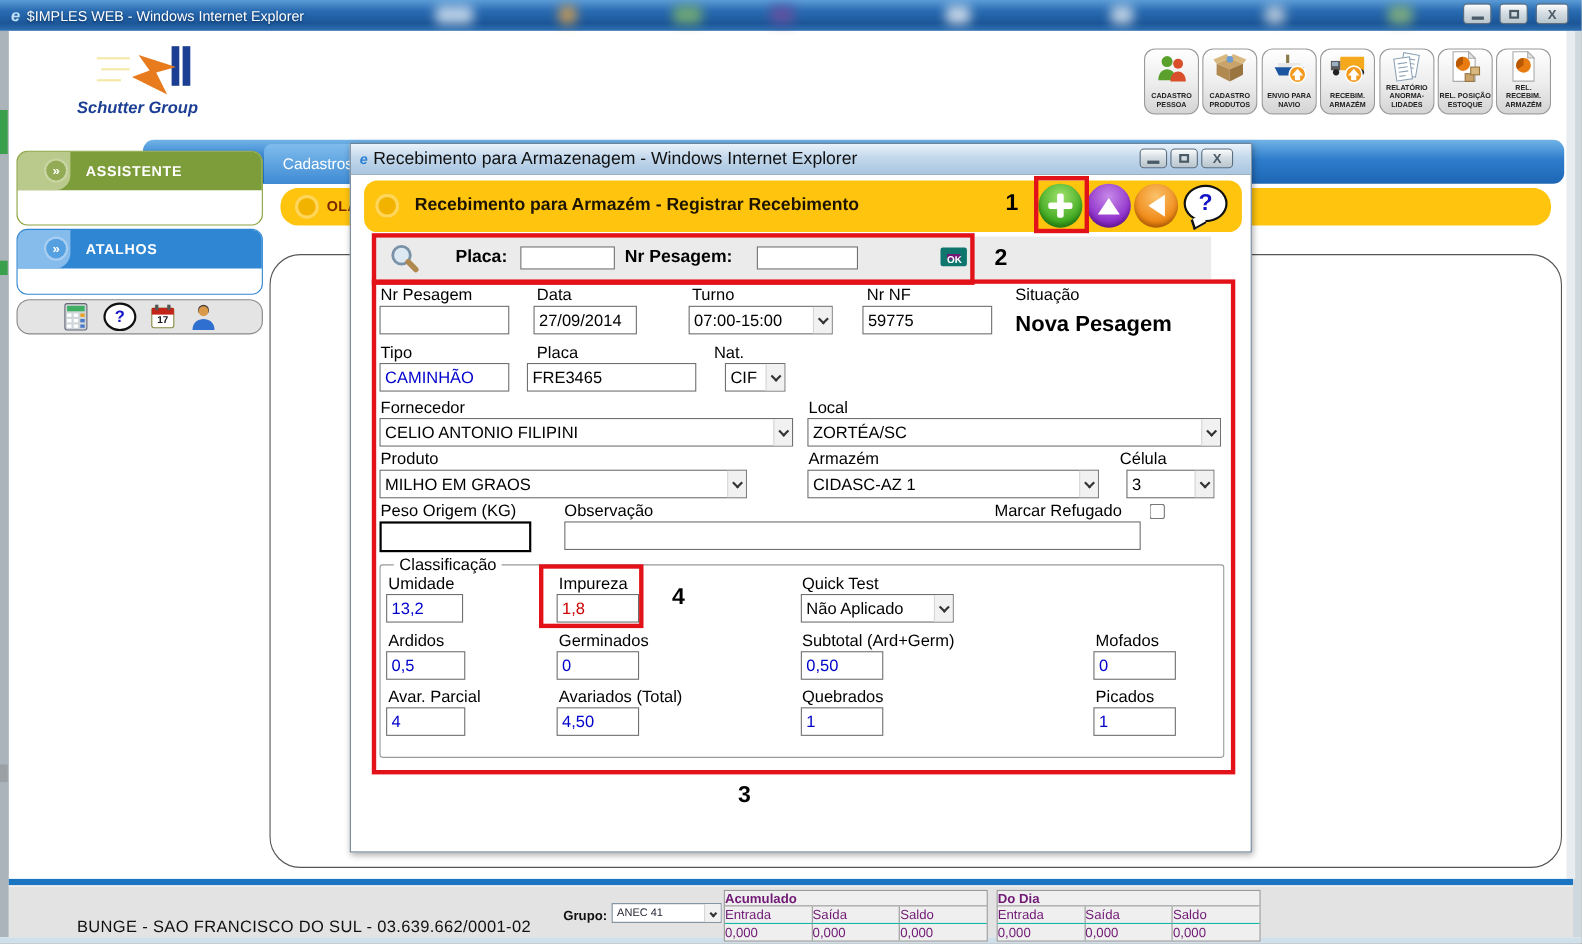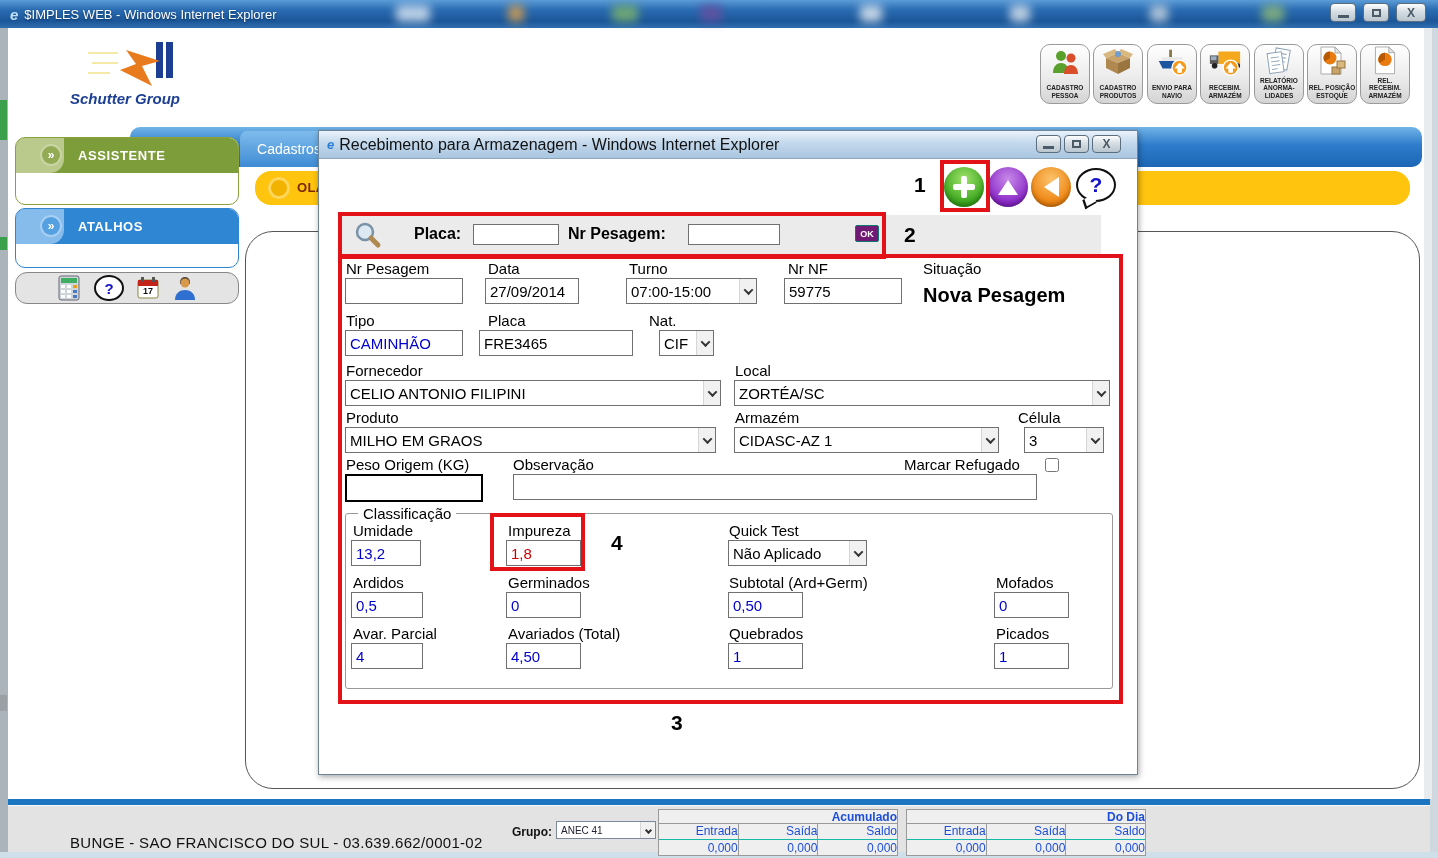--- a/index.html
+++ b/index.html
@@ -69,21 +69,21 @@
   .tray{position:absolute;left:15px;top:272px;width:224px;height:32px;background:#e4e4e4;border:1px solid #888;
     border-radius:12px;display:flex;align-items:center;justify-content:center;gap:12px;z-index:6}
 
   
   .blueline{position:absolute;left:8px;top:799px;width:1422px;height:6px;background:#1b75c0;z-index:5}
   .statusbar{position:absolute;left:8px;top:805px;width:1422px;height:47px;background:#e3e3e3;border-top:1px solid #f8f8f8;z-index:5}
   .company{position:absolute;left:62px;top:28px;font-size:15px;color:#111;letter-spacing:.3px}
   .grupo-l{position:absolute;left:504px;top:19px;font-size:12px;font-weight:bold;color:#111}
   .grupo-sel{position:absolute;left:548px;top:15px;width:100px;height:18px;border:1px solid #7a8a9a;background:#fff;display:flex}
   .grupo-sel .t{flex:1;font-size:10px;padding:3px 0 0 4px;color:#223}
-  .sbtable{position:absolute;top:3px;width:240px;border:1px solid #9a9a9a;background:#efefef;font-size:12px;text-align:right;color:#1d4ed8}
+  .sbtable{position:absolute;top:3px;width:240px;border:1px solid #9a9a9a;background:#efefef;font-size:12px;text-align:left;color:#701a75}
   .sbtable .tt{font-weight:bold;height:14px;line-height:14px;border-bottom:1px solid #9a9a9a}
   .tr3{display:flex}
   .tr3 span{flex:1;height:15px;line-height:15px;border-right:1px solid #9a9a9a}
   .tr3 span:last-child{border-right:none}
   .tr3.vals span{border-top:1px solid #14b8a6;height:16px;line-height:16px}
 
   
   .modal{position:absolute;left:318px;top:130px;width:820px;height:645px;background:#fff;
     border:1px solid #6f8396;box-shadow:1px 2px 6px rgba(0,0,0,.35);z-index:40}
   .m-titlebar{position:absolute;left:0;top:0;width:100%;height:28px;
@@ -106,21 +106,21 @@
   .plus::before{content:"";position:absolute;left:8px;top:0;width:6px;height:22px;background:#fff;border-radius:2px}
   .plus::after{content:"";position:absolute;left:0;top:8px;width:22px;height:6px;background:#fff;border-radius:2px}
   .tri-up{width:0;height:0;border-left:10px solid transparent;border-right:10px solid transparent;border-bottom:15px solid #fff}
   .tri-left{width:0;height:0;border-top:10px solid transparent;border-bottom:10px solid transparent;border-right:15px solid #fff}
   .balloon{position:absolute;left:757px;top:37px;width:40px;height:34px;background:#fff;border:2px solid #111;border-radius:50%;
     display:flex;align-items:center;justify-content:center;font-size:21px;font-weight:bold;color:#1414c8;cursor:pointer}
   .balloon::after{content:"";position:absolute;left:6px;bottom:-7px;width:9px;height:9px;background:#fff;border-right:2px solid #111;border-bottom:2px solid #111;transform:skewX(-20deg) rotate(55deg)}
 
   .searchstrip{position:absolute;left:22px;top:84px;width:760px;height:40px;background:#ebebeb}
   .okbtn{position:absolute;left:536px;top:94px;width:24px;height:17px;background:#701a75;color:#fff;font-size:9px;font-weight:bold;
-    border:1px solid #0f766e;border-radius:2px;font-family:"Liberation Sans",sans-serif;cursor:pointer}
+    border:6px solid #0f766e;border-radius:2px;font-family:"Liberation Sans",sans-serif;cursor:pointer}
 
   .rb{position:absolute;border:4px solid #e31219;z-index:5;pointer-events:none}
   .ann{position:absolute;font-size:21px;font-weight:bold;color:#000;z-index:6}
 
   .formbox{position:absolute;left:19px;top:123px;width:785px;height:450px;border:4px solid #e31219;background:#fff}
   .l{position:absolute;font-size:15px;color:#000;white-space:nowrap}
   .l.b{font-weight:bold;font-size:16px}
   .inp{position:absolute;height:26px;border:1px solid #707070;background:#fff;padding:0 4px;
     font-family:"Liberation Sans",sans-serif;font-size:15px;color:#000}
   .inp.sm{height:21px}
@@ -364,20 +364,24 @@
           </div>
         <div class="winbtn">
             <span class="g-max"></span>
           </div>
         <div class="winbtn wide">
             <span class="g-close">X</span>
           </div>
       </div>
     </div>
 
+    <div class="m-yellow">
+      <span class="ybdot"></span>
+      <span class="m-htitle">Recebimento para Armazém - Registrar Recebimento</span>
+    </div>
     <span class="ann" style="left:595px;top:42px">1</span>
     <div class="cbtn green">
         <span class="plus"></span>
       </div>
     <div class="cbtn purple">
         <span class="tri-up"></span>
       </div>
     <div class="cbtn orange">
         <span class="tri-left"></span>
       </div>
@@ -438,21 +442,21 @@
       </div>
       <span class="l" style="left:393px;top:104px">Local</span>
       <div class="sel" style="left:392px;top:122px;width:376px">
         <span class="t">ZORTÉA/SC</span>
           <span class="a">
             <i></i>
           </span>
       </div>
 
       <span class="l" style="left:4px;top:151px">Produto</span>
-      <div class="sel" style="left:3px;top:169px;width:371px">
+      <div class="sel" style="left:3px;top:169px;width:334px">
         <span class="t">MILHO EM GRAOS</span>
           <span class="a">
             <i></i>
           </span>
       </div>
       <span class="l" style="left:393px;top:151px">Armazém</span>
       <div class="sel" style="left:392px;top:169px;width:265px">
         <span class="t">CIDASC-AZ 1</span>
           <span class="a">
             <i></i>

